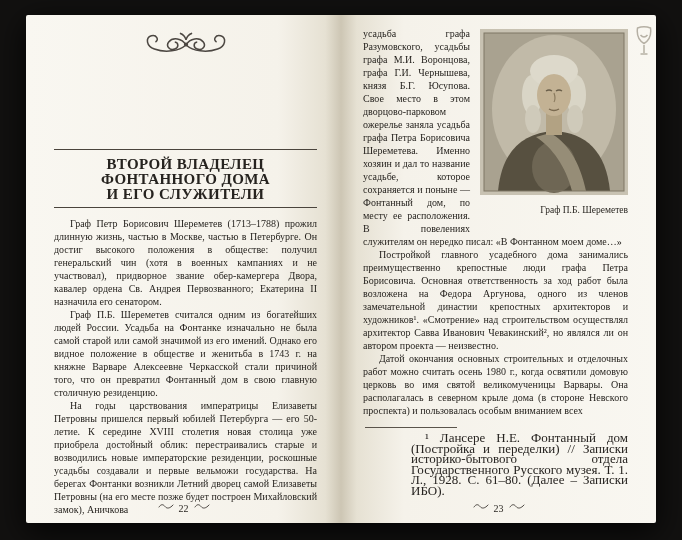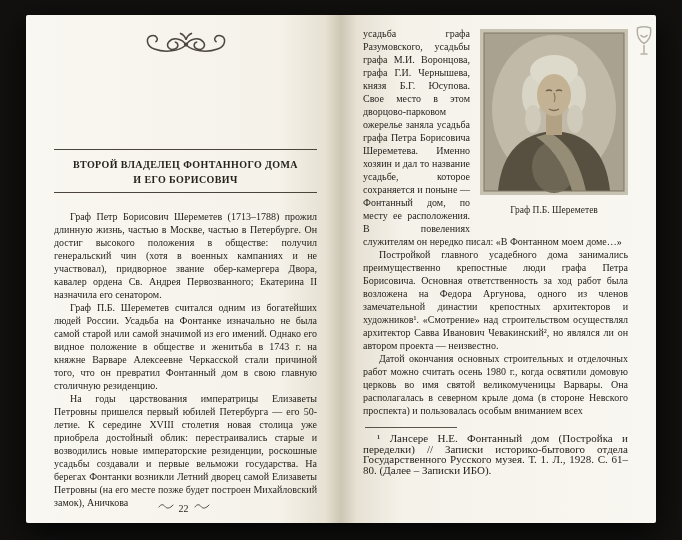--- a/index.html
+++ b/index.html
@@ -18,33 +18,33 @@
   .content{position:absolute;inset:0;}
   .page--left .content{padding:10px 24px 0 28px;}
   .page--right .content{padding:12px 28px 0 22px;}
 
   .ornament-wrap{text-align:center;margin-top:4px;height:36px;}
 
   .rule{height:1px;background:#4a443c;}
   .rule--top{margin-top:84px;}
   .rule--bottom{margin-top:5px;}
 
-  .heading{margin-top:7px;text-align:center;font-weight:bold;font-size:10px;line-height:15px;letter-spacing:.4px;color:#26231f;}
+  .heading{margin-top:7px;text-align:center;font-weight:bold;font-size:15px;line-height:15px;letter-spacing:.4px;color:#26231f;}
 
   .body-text{font-size:10px;line-height:13px;text-align:justify;text-indent:16px;hyphens:auto;-webkit-hyphens:auto;}
-  .body-text--first{margin-top:17px;}
+  .body-text--first{margin-top:9px;}
 
   .lead{text-indent:0;}
   .after-lead{clear:both;margin-top:0;}
 
-  .portrait-figure{float:right;width:148px;margin:2px 0 0 10px;padding-bottom:20px;text-align:center;}
+  .portrait-figure{float:right;width:148px;margin:2px 0 0 10px;padding-bottom:20px;text-align:right;}
   .portrait-figure figcaption{margin-top:6px;font-size:9.5px;color:#2a2722;}
 
   .fn-rule{width:92px;height:1px;background:#5a544b;margin:10px 0 5px 2px;}
-  .footnote{font-size:11px;line-height:10.5px;text-align:justify;text-indent:14px;hyphens:auto;-webkit-hyphens:auto;color:#262320;}
+  .footnote{font-size:13px;line-height:10.5px;text-align:justify;text-indent:14px;hyphens:auto;-webkit-hyphens:auto;color:#262320;margin-left:48px;}
 
   .pageno{position:absolute;bottom:9px;left:0;right:0;display:flex;justify-content:center;gap:5px;font-size:10px;color:#2a2722;}
 
   .corner-ornament{position:absolute;top:10px;right:2px;opacity:.85;}
 </style>
 </head>
 <body>
 
 <div class="spread">
 
@@ -61,21 +61,21 @@
             <path d="M104 20 c-2 -8 -6 -11 -12 -13 M104 20 c2 -8 6 -11 12 -13"></path>
           </g>
           <circle cx="104" cy="29" r="4" fill="#4c4742"></circle>
         </svg>
       </div>
 
       <div class="rule rule--top"></div>
 
       <div class="heading">
         <div>ВТОРОЙ ВЛАДЕЛЕЦ ФОНТАННОГО ДОМА</div>
-        <div>И ЕГО БОРИСОВИЧ</div>
+        <div>И ЕГО СЛУЖИТЕЛИ</div>
       </div>
 
       <div class="rule rule--bottom"></div>
 
       <p class="body-text body-text--first">Граф Петр Борисович Шереметев (1713–1788) прожил длинную жизнь, частью в Москве, частью в Петербурге. Он достиг высокого положения в обществе: получил генеральский чин (хотя в военных кампаниях и не участвовал), придворное звание обер-камергера Двора, кавалер ордена Св. Андрея Первозванного; Екатерина II назначила его сенатором.</p>
       <p class="body-text">Граф П.Б. Шереметев считался одним из богатейших людей России. Усадьба на Фонтанке изначально не была самой старой или самой значимой из его имений. Однако его видное положение в обществе и женитьба в 1743 г. на княжне Варваре Алексеевне Черкасской стали причиной того, что он превратил Фонтанный дом в свою главную столичную резиденцию.</p>
       <p class="body-text">На годы царствования императрицы Елизаветы Петровны пришелся первый юбилей Петербурга — его 50-летие. К середине XVIII столетия новая столица уже приобрела достойный облик: перестраивались старые и возводились новые императорские резиденции, роскошные усадьбы создавали и первые вельможи государства. На берегах Фонтанки возникли Летний дворец самой Елизаветы Петровны (на его месте позже будет построен Михайловский замок), Аничкова</p>
     </div>
 
     <div class="pageno">
@@ -130,15 +130,24 @@
         <p class="body-text lead">усадьба графа Разумовского, усадьбы графа М.И. Воронцова, графа Г.И. Чернышева, князя Б.Г. Юсупова. Свое место в этом дворцово-парковом ожерелье заняла усадьба графа Петра Борисовича Шереметева. Именно хозяин и дал то название усадьбе, которое сохраняется и поныне — Фонтанный дом, по месту ее расположения. В повелениях служителям он нередко писал: «В Фонтанном моем доме…»</p>
       </div>
 
       <p class="body-text after-lead">Постройкой главного усадебного дома занимались преимущественно крепостные люди графа Петра Борисовича. Основная ответственность за ход работ была возложена на Федора Аргунова, одного из членов замечательной династии крепостных архитекторов и художников¹. «Смотрение» над строительством осуществлял архитектор Савва Иванович Чевакинский², но являлся ли он автором проекта — неизвестно.</p>
       <p class="body-text">Датой окончания основных строительных и отделочных работ можно считать осень 1980 г., когда освятили домовую церковь во имя святой великомученицы Варвары. Она располагалась в северном крыле дома (в стороне Невского проспекта) и пользовалась особым вниманием всех</p>
 
       <div class="fn-rule"></div>
       <p class="footnote">¹ Лансере Н.Е. Фонтанный дом (Постройка и переделки) // Записки историко-бытового отдела Государственного Русского музея. Т. 1. Л., 1928. С. 61–80. (Далее – Записки ИБО).</p>
     </div>
 
+    <div class="pageno">
+      <svg width="16" height="6" viewBox="0 0 32 12" aria-hidden="true">
+          <path d="M2 8 C6 2 10 2 14 7 C18 12 24 11 30 4" stroke="#4c4742" stroke-width="2" fill="none" stroke-linecap="round"></path>
+        </svg>
+      <span>23</span>
+      <svg width="16" height="6" viewBox="0 0 32 12" aria-hidden="true">
+          <path d="M2 8 C6 2 10 2 14 7 C18 12 24 11 30 4" stroke="#4c4742" stroke-width="2" fill="none" stroke-linecap="round"></path>
+        </svg>
+    </div>
   </div>
 
 </div>
 
 </body></html>

